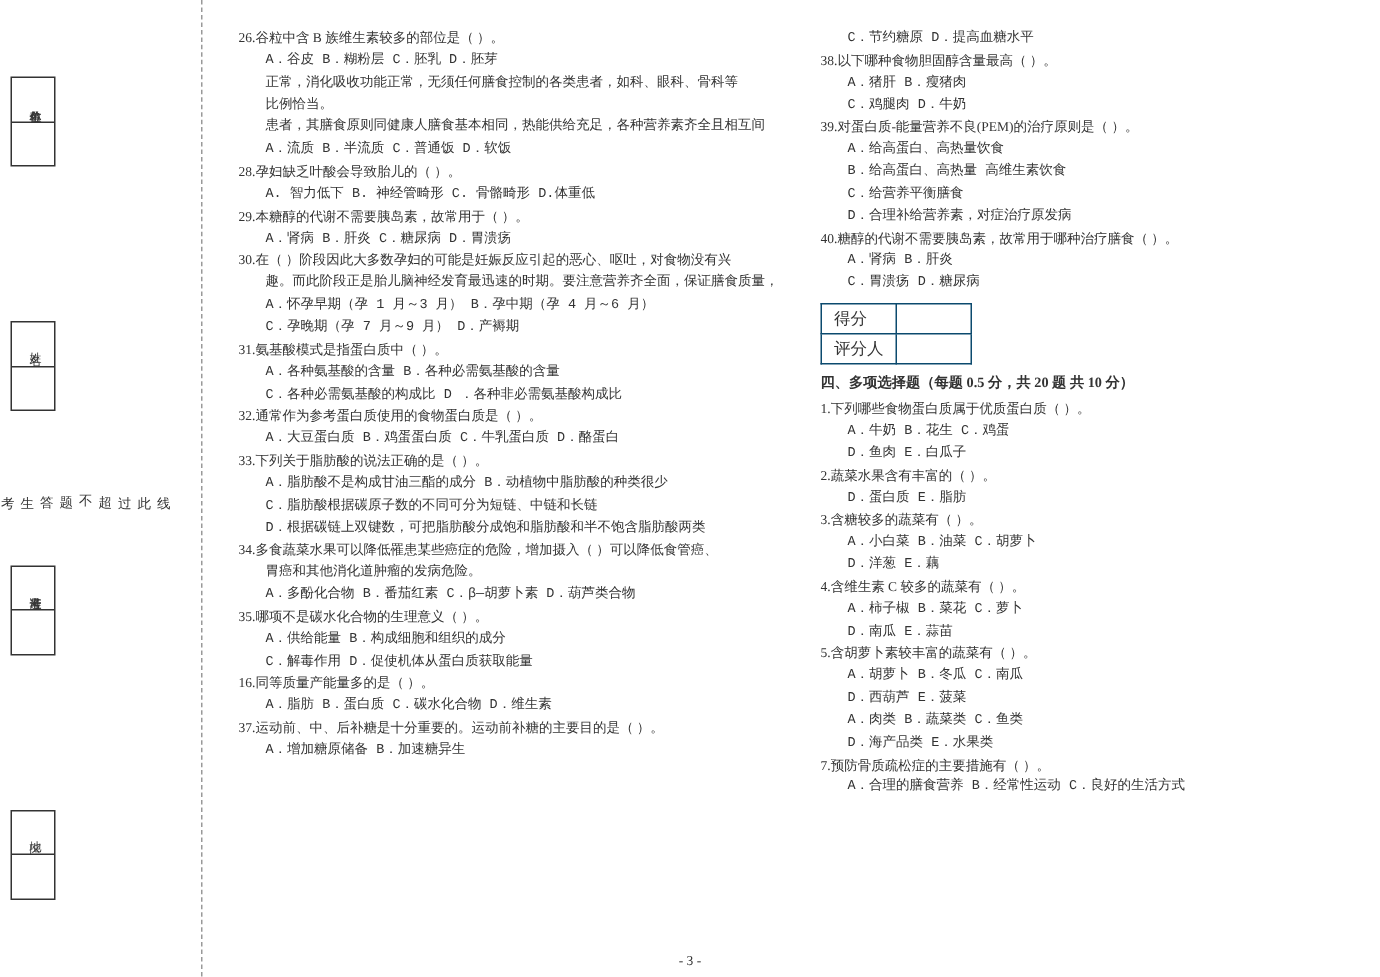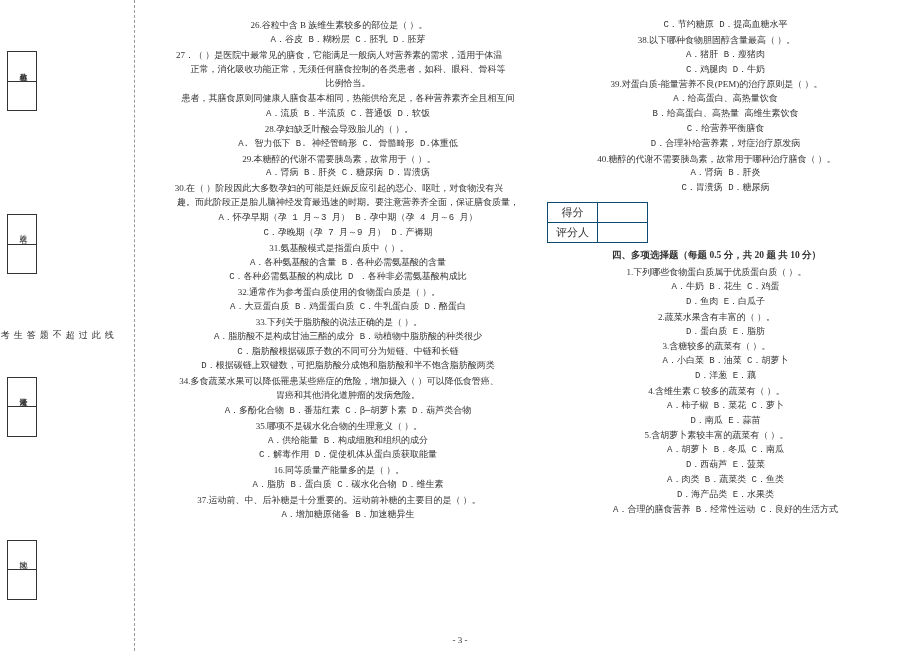--- a/index.html
+++ b/index.html
@@ -56,21 +56,20 @@
       writing-mode: vertical-rl;
       font-size: 8px;
       display: flex;
       align-items: center;
       justify-content: center;
     }
     .content {
       flex: 1;
       display: flex;
       padding: 18px 20px 10px 10px;
-      text-align: center;
     }
     .col {
       flex: 1;
       padding: 0 14px;
     }
     .line {
       font-size: 9px;
       line-height: 1.65;
       white-space: nowrap;
       overflow: hidden;
@@ -135,21 +134,20 @@
       <span>答</span>
       <span>生</span>
       <span>考</span>
     </div>
   </div>
 
   <div class="content">
     <div class="col">
       <div class="line">26.谷粒中含 B 族维生素较多的部位是（     ）。</div>
       <div class="line indent">A．谷皮       B．糊粉层       C．胚乳       D．胚芽</div>
-      <div class="line">27．（     ）是医院中最常见的膳食，它能满足一般病人对营养素的需求，适用于体温</div>
       <div class="line indent">正常，消化吸收功能正常，无须任何膳食控制的各类患者，如科、眼科、骨科等</div>
       <div class="line indent">比例恰当。</div>
       <div class="line indent">患者，其膳食原则同健康人膳食基本相同，热能供给充足，各种营养素齐全且相互间</div>
       <div class="line indent">A．流质       B．半流质       C．普通饭       D．软饭</div>
       <div class="line">28.孕妇缺乏叶酸会导致胎儿的（     ）。</div>
       <div class="line indent">A. 智力低下  B. 神经管畸形   C. 骨骼畸形   D.体重低</div>
       <div class="line">29.本糖醇的代谢不需要胰岛素，故常用于（     ）。</div>
       <div class="line indent">A．肾病      B．肝炎     C．糖尿病      D．胃溃疡</div>
       <div class="line">30.在（     ）阶段因此大多数孕妇的可能是妊娠反应引起的恶心、呕吐，对食物没有兴</div>
       <div class="line indent">趣。而此阶段正是胎儿脑神经发育最迅速的时期。要注意营养齐全面，保证膳食质量，</div>
@@ -213,18 +211,19 @@
       <div class="line indent">A．小白菜 B．油菜 C．胡萝卜</div>
       <div class="line indent">D．洋葱   E．藕</div>
       <div class="line">4.含维生素 C 较多的蔬菜有（       ）。</div>
       <div class="line indent">A．柿子椒   B．菜花         C．萝卜</div>
       <div class="line indent">D．南瓜 E．蒜苗</div>
       <div class="line">5.含胡萝卜素较丰富的蔬菜有（       ）。</div>
       <div class="line indent">A．胡萝卜   B．冬瓜 C．南瓜</div>
       <div class="line indent">D．西葫芦   E．菠菜</div>
       <div class="line indent">A．肉类 B．蔬菜类 C．鱼类</div>
       <div class="line indent">D．海产品类 E．水果类</div>
+      <div class="line">7.预防骨质疏松症的主要措施有（       ）。</div>
       <div class="line indent">A．合理的膳食营养   B．经常性运动 C．良好的生活方式</div>
     </div>
   </div>
 </div>
 
 <div class="footer">- 3 -</div>
 
 </body></html>

